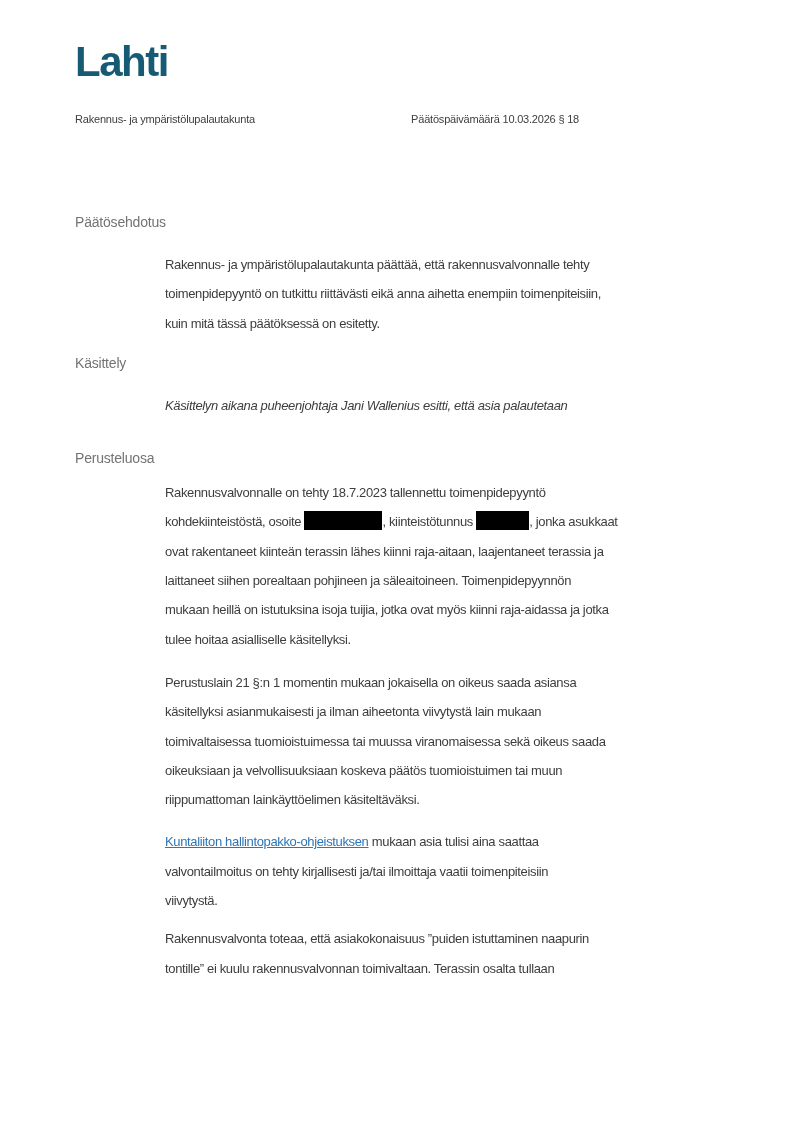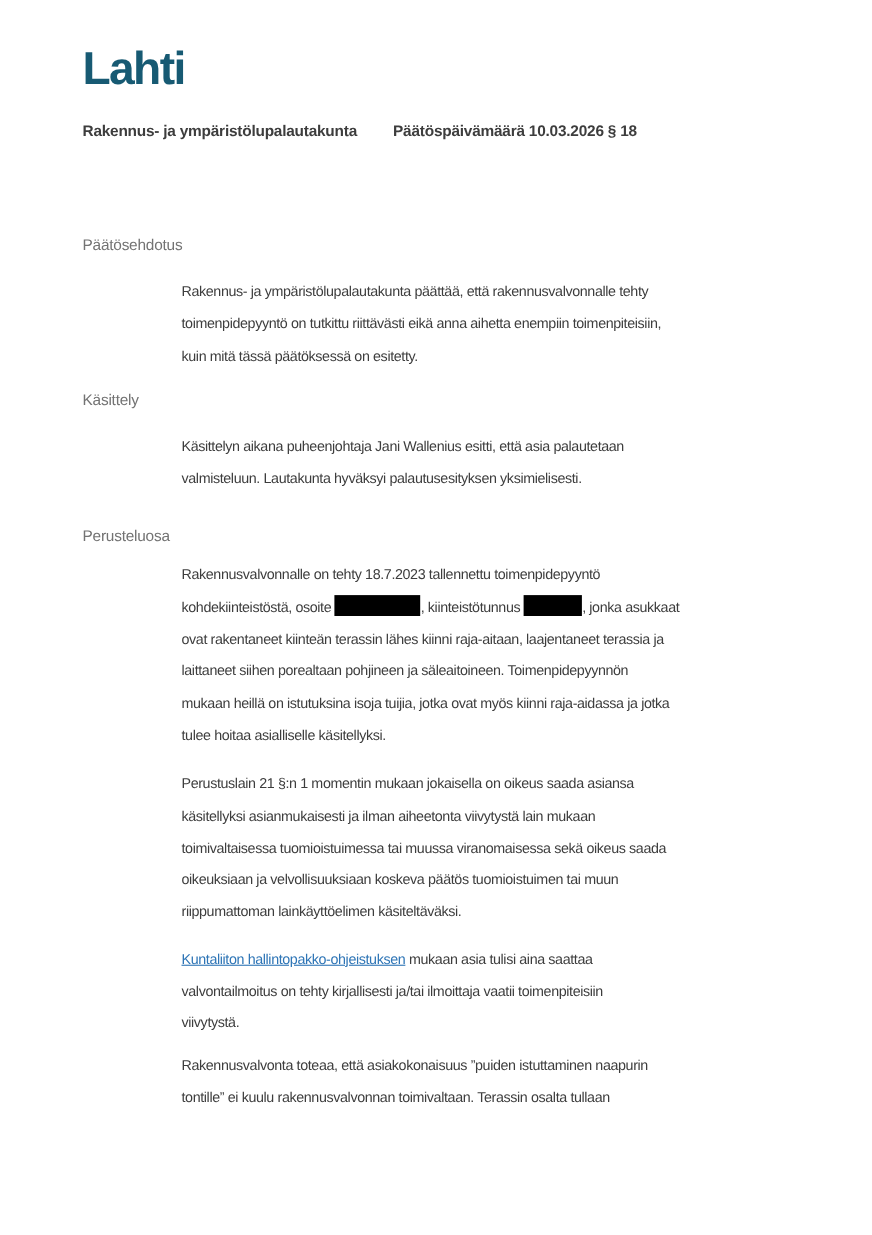--- a/index.html
+++ b/index.html
@@ -21,45 +21,44 @@
     font-weight: bold;
     letter-spacing: -1.5px;
     line-height: 48px;
     color: #175a73;
   }
   .header-row {
     margin-top: 24px;
     display: flex;
     justify-content: space-between;
     align-items: baseline;
-    font-size: 14px;
+    font-size: 11px;
     letter-spacing: -0.2px;
     line-height: 18px;
     color: #3d3d3d;
-    font-weight: bold;
   }
   .heading {
     font-size: 14px;
     font-weight: normal;
     letter-spacing: -0.2px;
     line-height: 20px;
     height: 20px;
     color: #737373;
   }
   .h-paatosehdotus { margin-top: 84px; }
   .h-kasittely     { margin-top: 15px; }
   .h-perusteluosa  { margin-top: 28px; }
   .para {
     margin-left: 90px;
     font-size: 13px;
     letter-spacing: -0.35px;
     color: #3d3d3d;
   }
   .p-1 { margin-top: 18px; }
-  .p-2 { margin-top: 18px; }
+  .p-2 { margin-top: 18px; font-style: italic; }
   .p-3 { margin-top: 10px; }
   .p-4 { margin-top: 14px; }
   .p-5 { margin-top: 13px; }
   .p-6 { margin-top: 9px; }
   .line {
     height: 29.3px;
     line-height: 29.3px;
     white-space: pre;
   }
   .redact {
@@ -91,21 +90,20 @@
   <div class="heading h-paatosehdotus">Päätösehdotus</div>
   <div class="para p-1">
     <div class="line">Rakennus- ja ympäristölupalautakunta päättää, että rakennusvalvonnalle tehty</div>
     <div class="line">toimenpidepyyntö on tutkittu riittävästi eikä anna aihetta enempiin toimenpiteisiin,</div>
     <div class="line">kuin mitä tässä päätöksessä on esitetty.</div>
   </div>
 
   <div class="heading h-kasittely">Käsittely</div>
   <div class="para p-2">
     <div class="line">Käsittelyn aikana puheenjohtaja Jani Wallenius esitti, että asia palautetaan</div>
-    <div class="line">valmisteluun. Lautakunta hyväksyi palautusesityksen yksimielisesti.</div>
   </div>
 
   <div class="heading h-perusteluosa">Perusteluosa</div>
 
   <div class="para p-3">
     <div class="line">Rakennusvalvonnalle on tehty 18.7.2023 tallennettu toimenpidepyyntö</div>
     <div class="line"><span>kohdekiinteistöstä, osoite </span><span class="redact w-address"></span><span>, kiinteistötunnus </span><span class="redact w-propid"></span><span>, jonka asukkaat</span></div>
     <div class="line">ovat rakentaneet kiinteän terassin lähes kiinni raja-aitaan, laajentaneet terassia ja</div>
     <div class="line">laittaneet siihen porealtaan pohjineen ja säleaitoineen. Toimenpidepyynnön</div>
     <div class="line">mukaan heillä on istutuksina isoja tuijia, jotka ovat myös kiinni raja-aidassa ja jotka</div>

